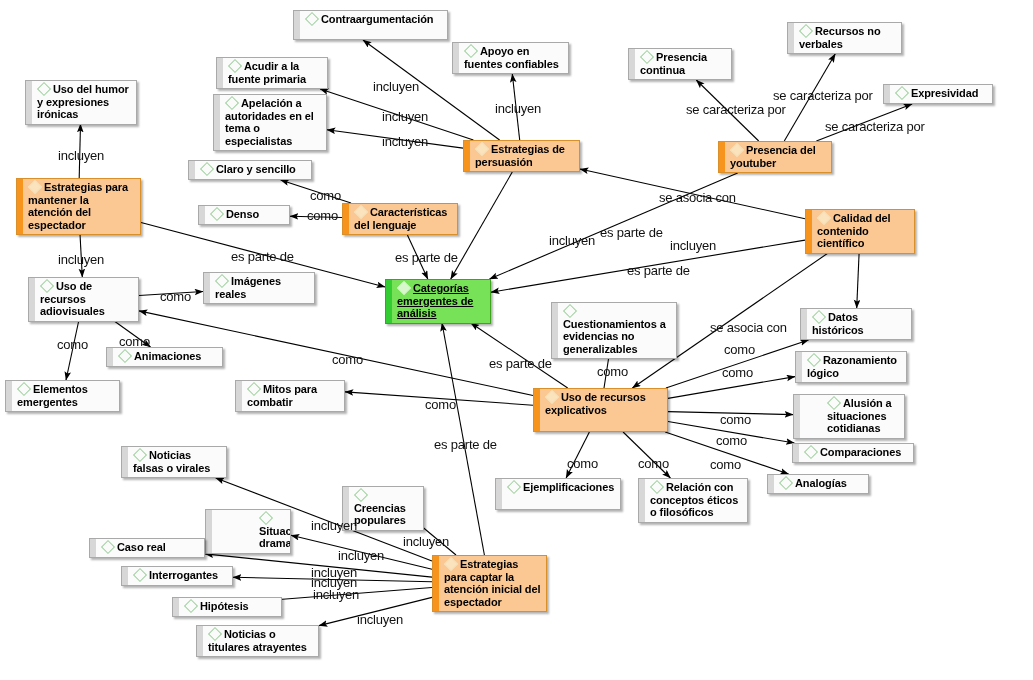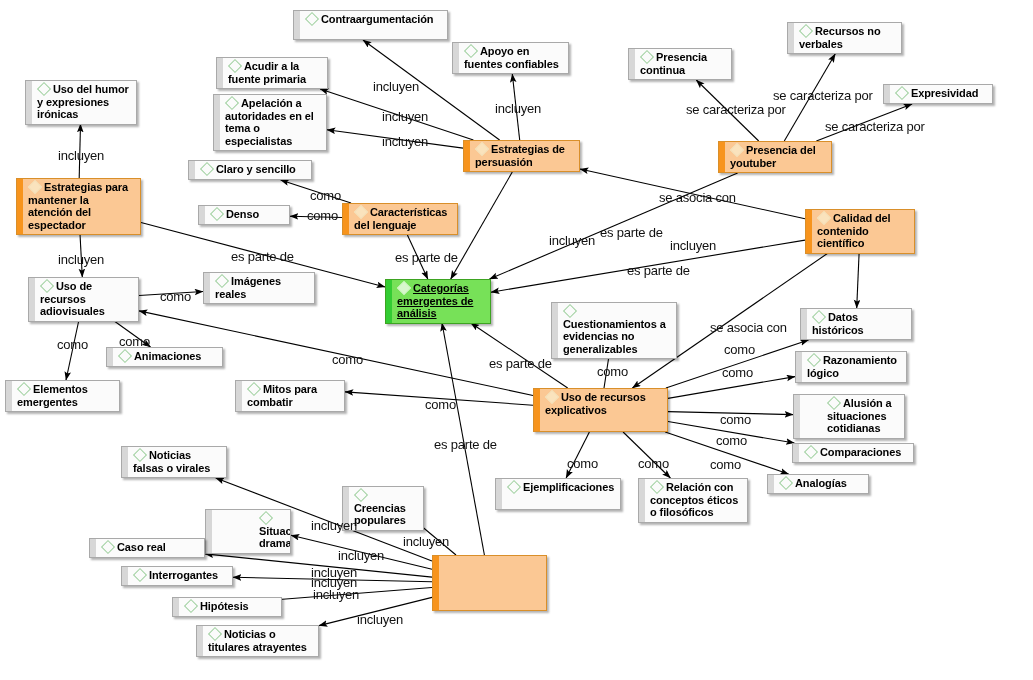--- a/index.html
+++ b/index.html
@@ -254,20 +254,21 @@
       <div class="node n-plain" style="left: 121px; top: 566px; width: 112px; min-height: 20px;">
         <span class="bar"></span>
         <span class="txt"><span class="dia"></span>Interrogantes</span>
       </div>
       <div class="node n-plain" style="left: 128px; top: 597px; width: 110px; min-height: 20px; margin-left: 44px;">
         <span class="bar"></span>
         <span class="txt"><span class="dia"></span>Hipótesis</span>
       </div>
       <div class="node n-orange" style="left: 432px; top: 555px; width: 115px; min-height: 56px;">
         <span class="bar"></span>
+        <span class="txt"><span class="dia"></span>Estrategias para captar la atención inicial del espectador</span>
       </div>
       <div class="node n-plain" style="left: 196px; top: 625px; width: 123px; min-height: 32px;">
         <span class="bar"></span>
         <span class="txt"><span class="dia"></span>Noticias o titulares atrayentes</span>
       </div>
     </div>
   <div id="labels-g">
       <div class="elabel" style="left: 373px; top: 82px;">incluyen</div>
       <div class="elabel" style="left: 495px; top: 104px;">incluyen</div>
       <div class="elabel" style="left: 382px; top: 112px;">incluyen</div>

